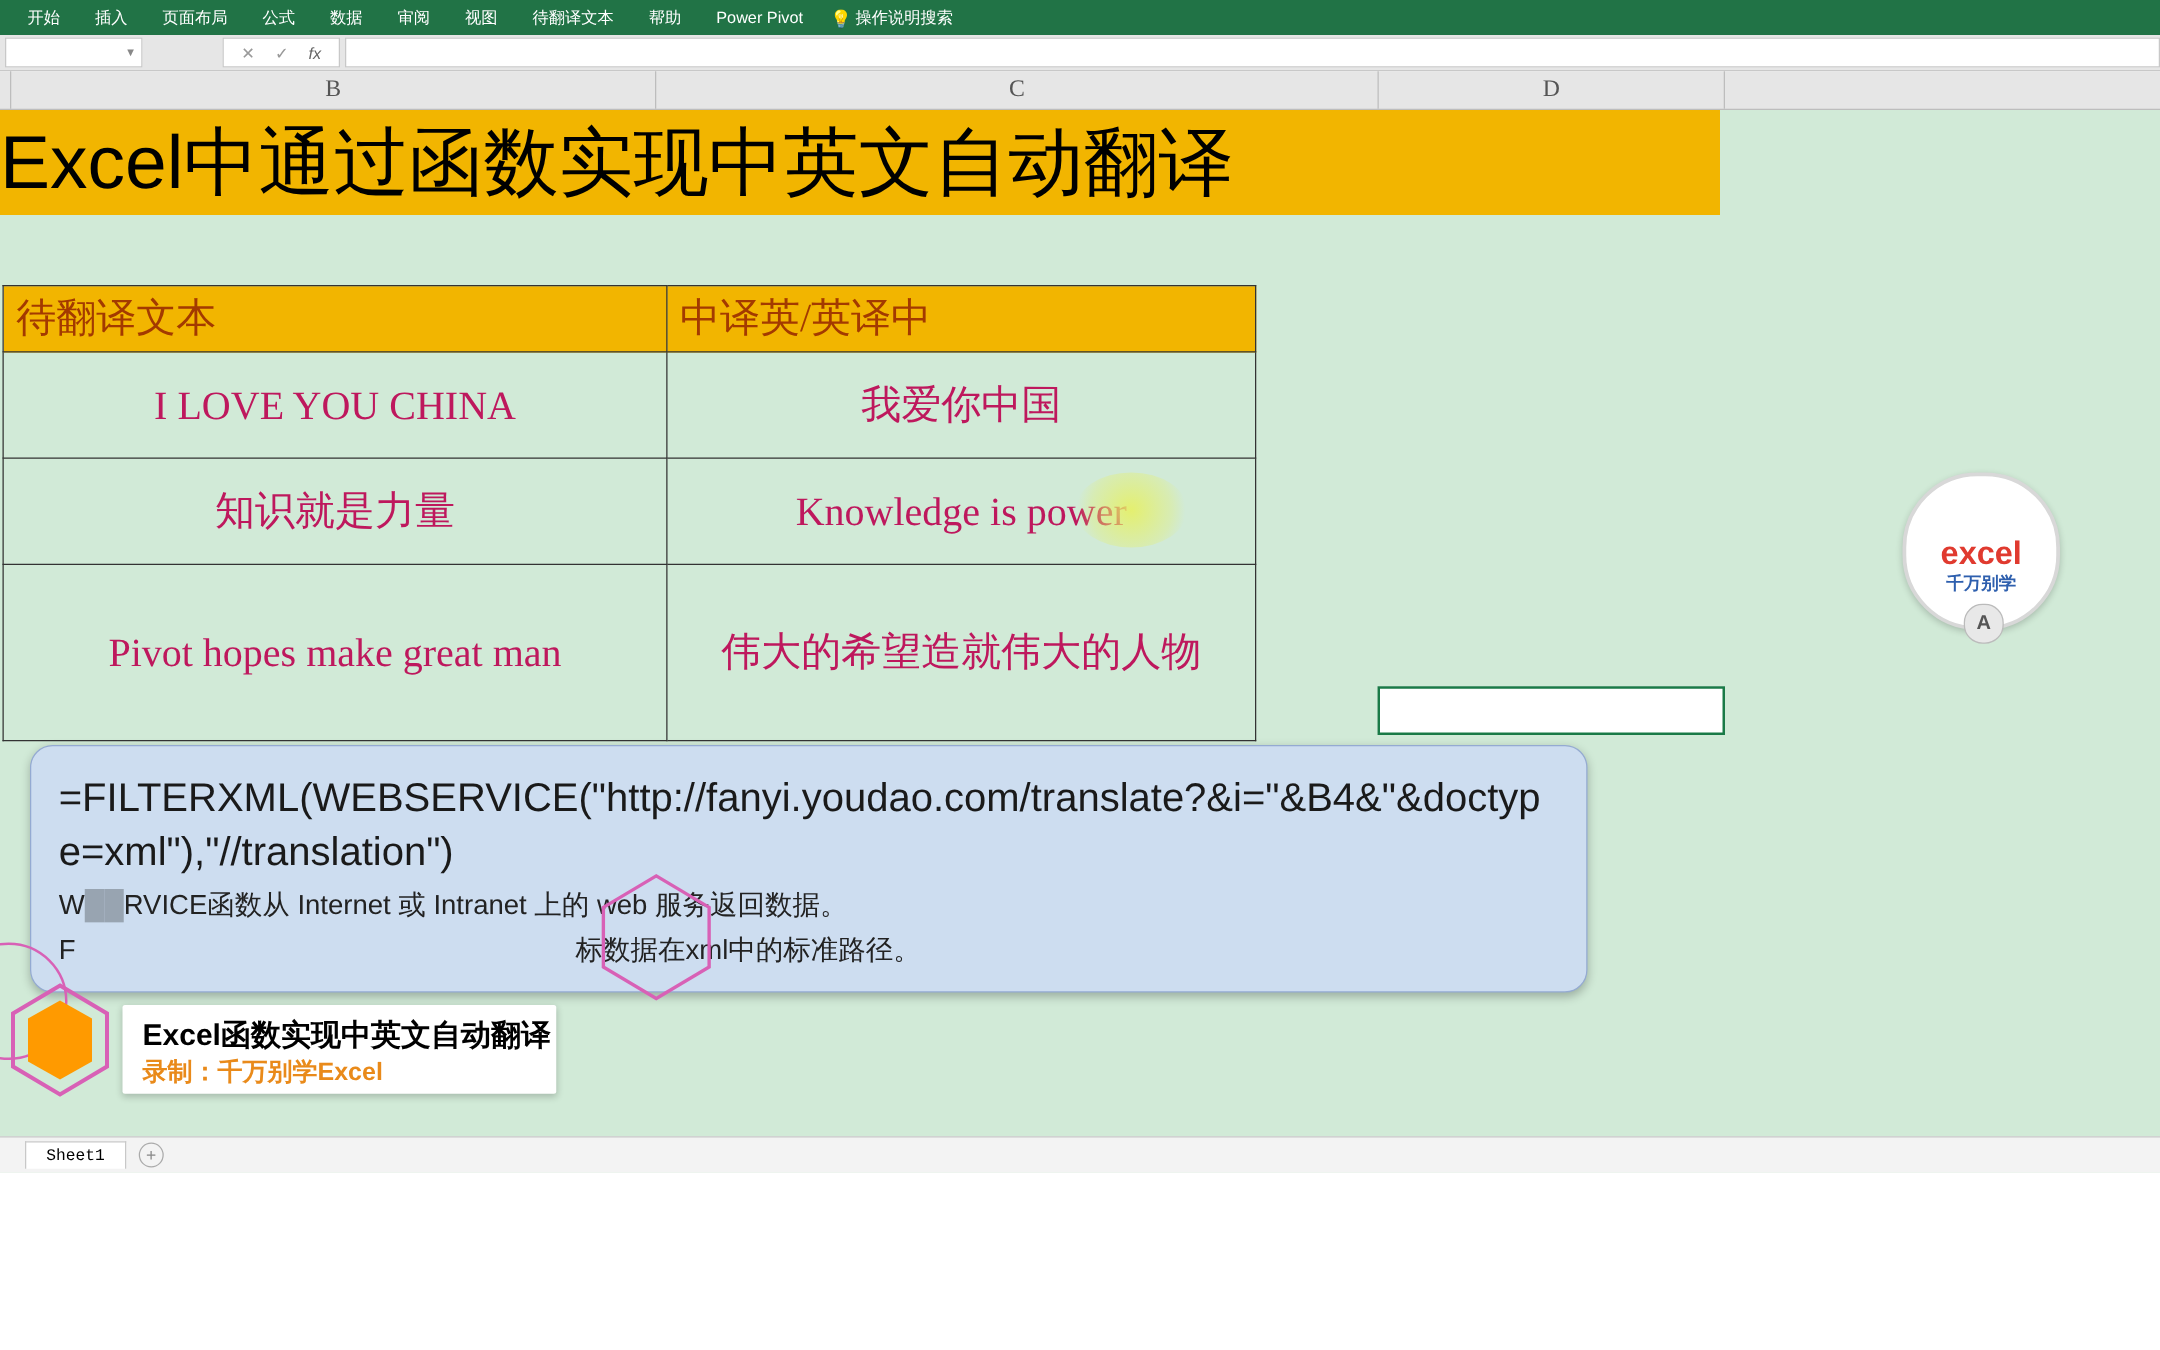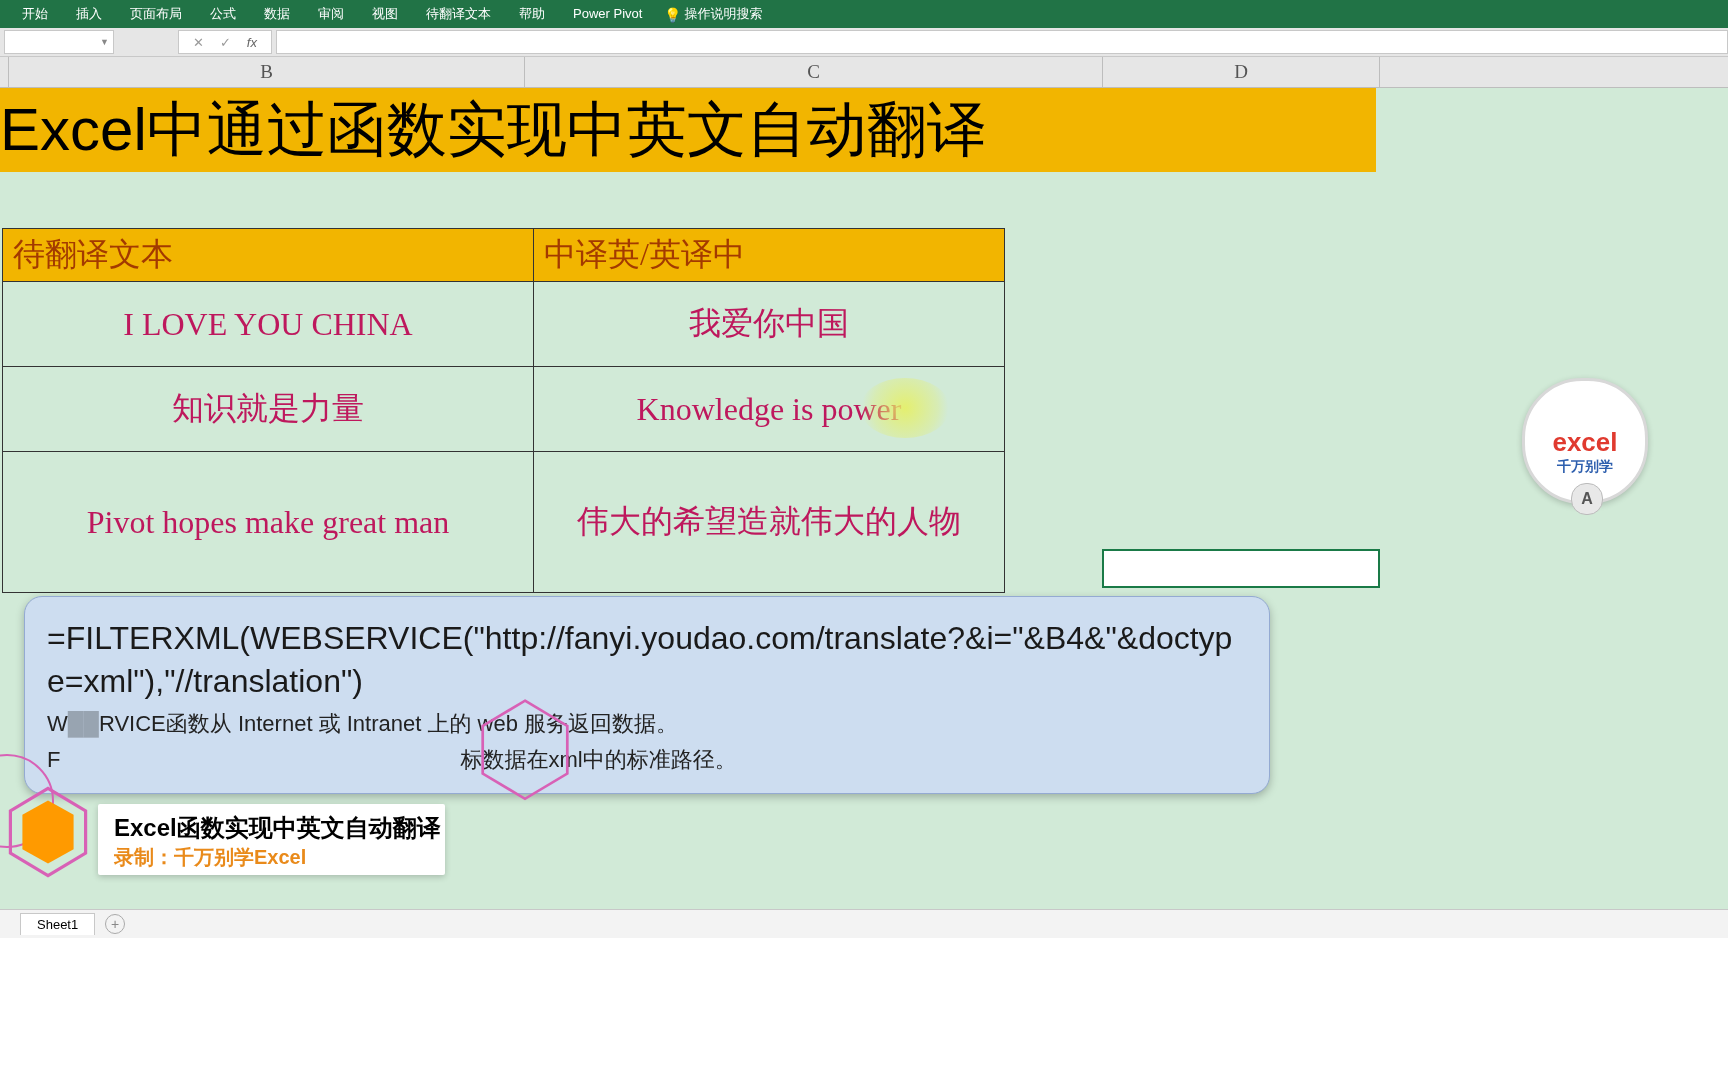--- a/index.html
+++ b/index.html
@@ -266,20 +266,21 @@
   align-items:center;
   font-size:13px;
   padding-left:20px;
 }
 .tabbar .sheet-tab {
   background:#fff;
   border:1px solid #c8c8c8;
   border-bottom:none;
   padding:3px 16px;
   margin-right:4px;
+  font-family:Liberation Mono, monospace;
 }
 .tabbar .addsheet {
   width:18px;height:18px;border:1px solid #aaa;border-radius:10px;
   display:flex;align-items:center;justify-content:center;
   color:#888;font-size:14px;margin-left:6px;
 }
 
 
 .pinkarc {
   position:absolute;

